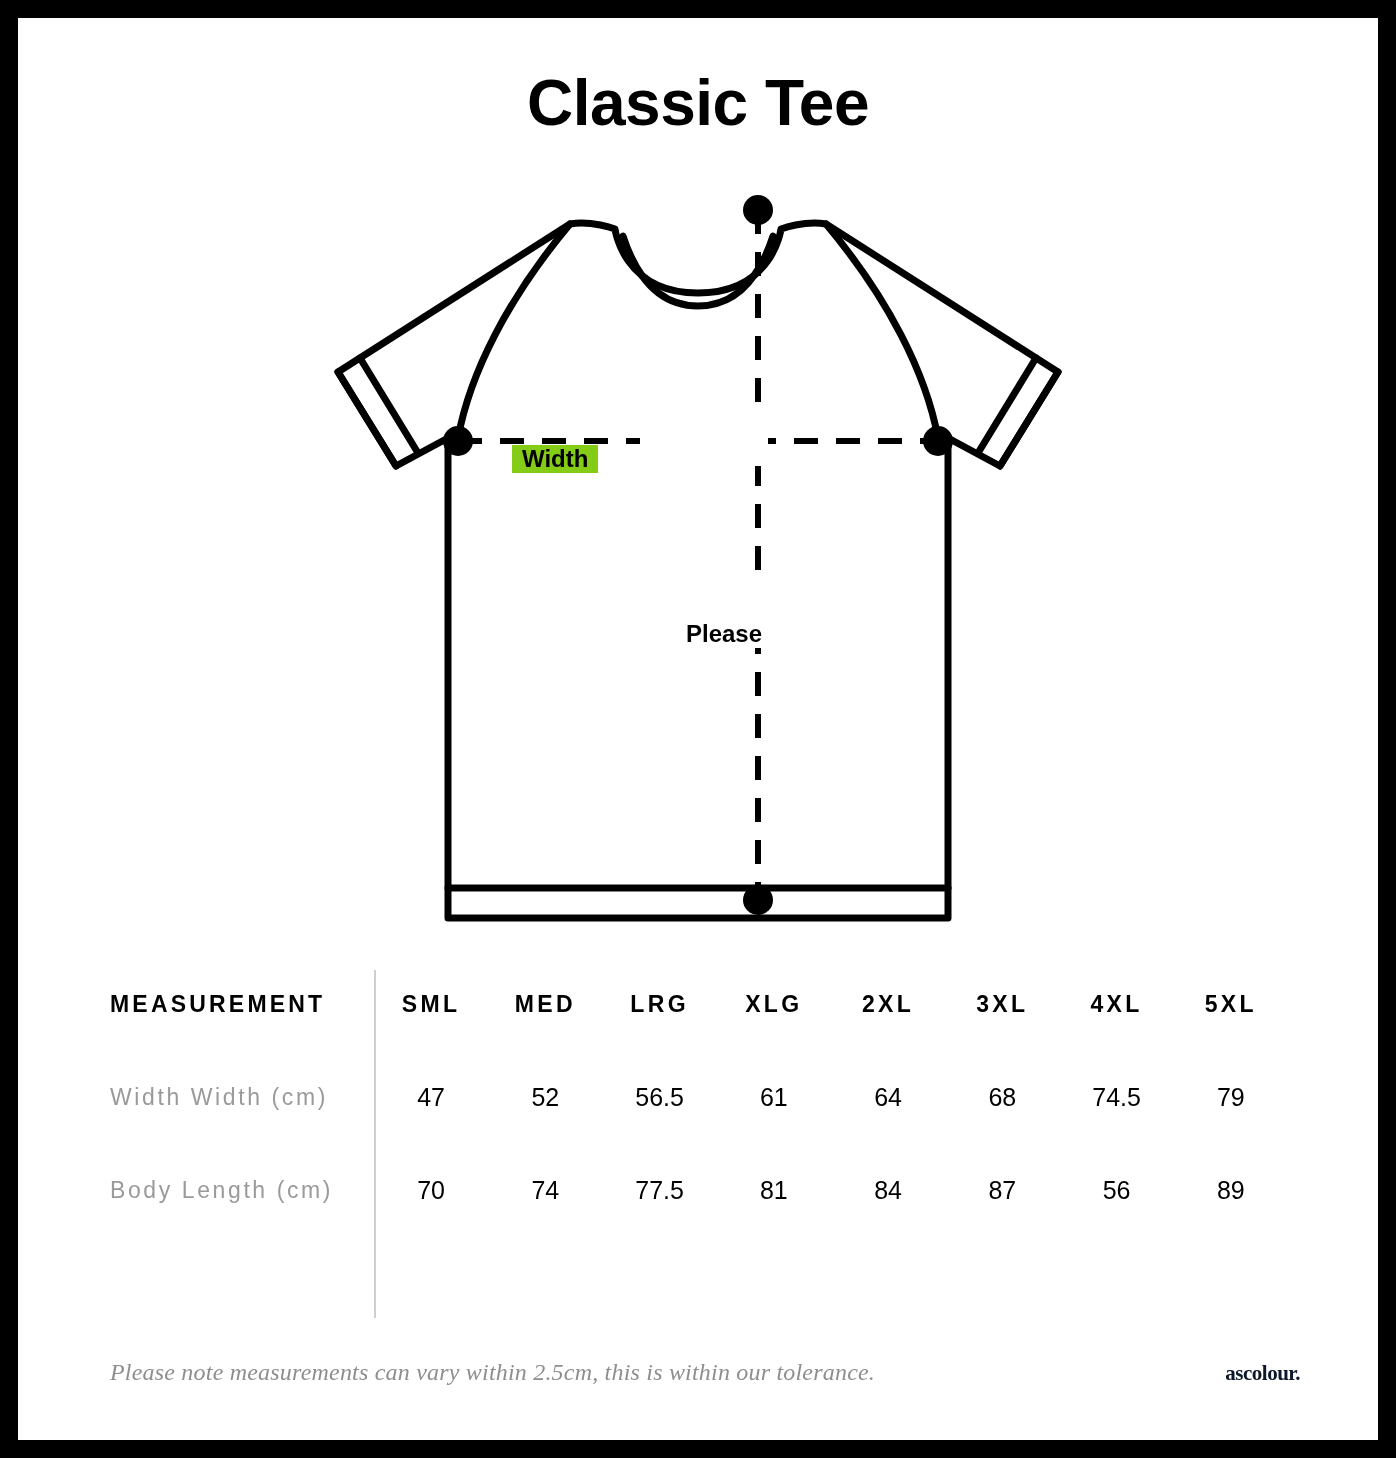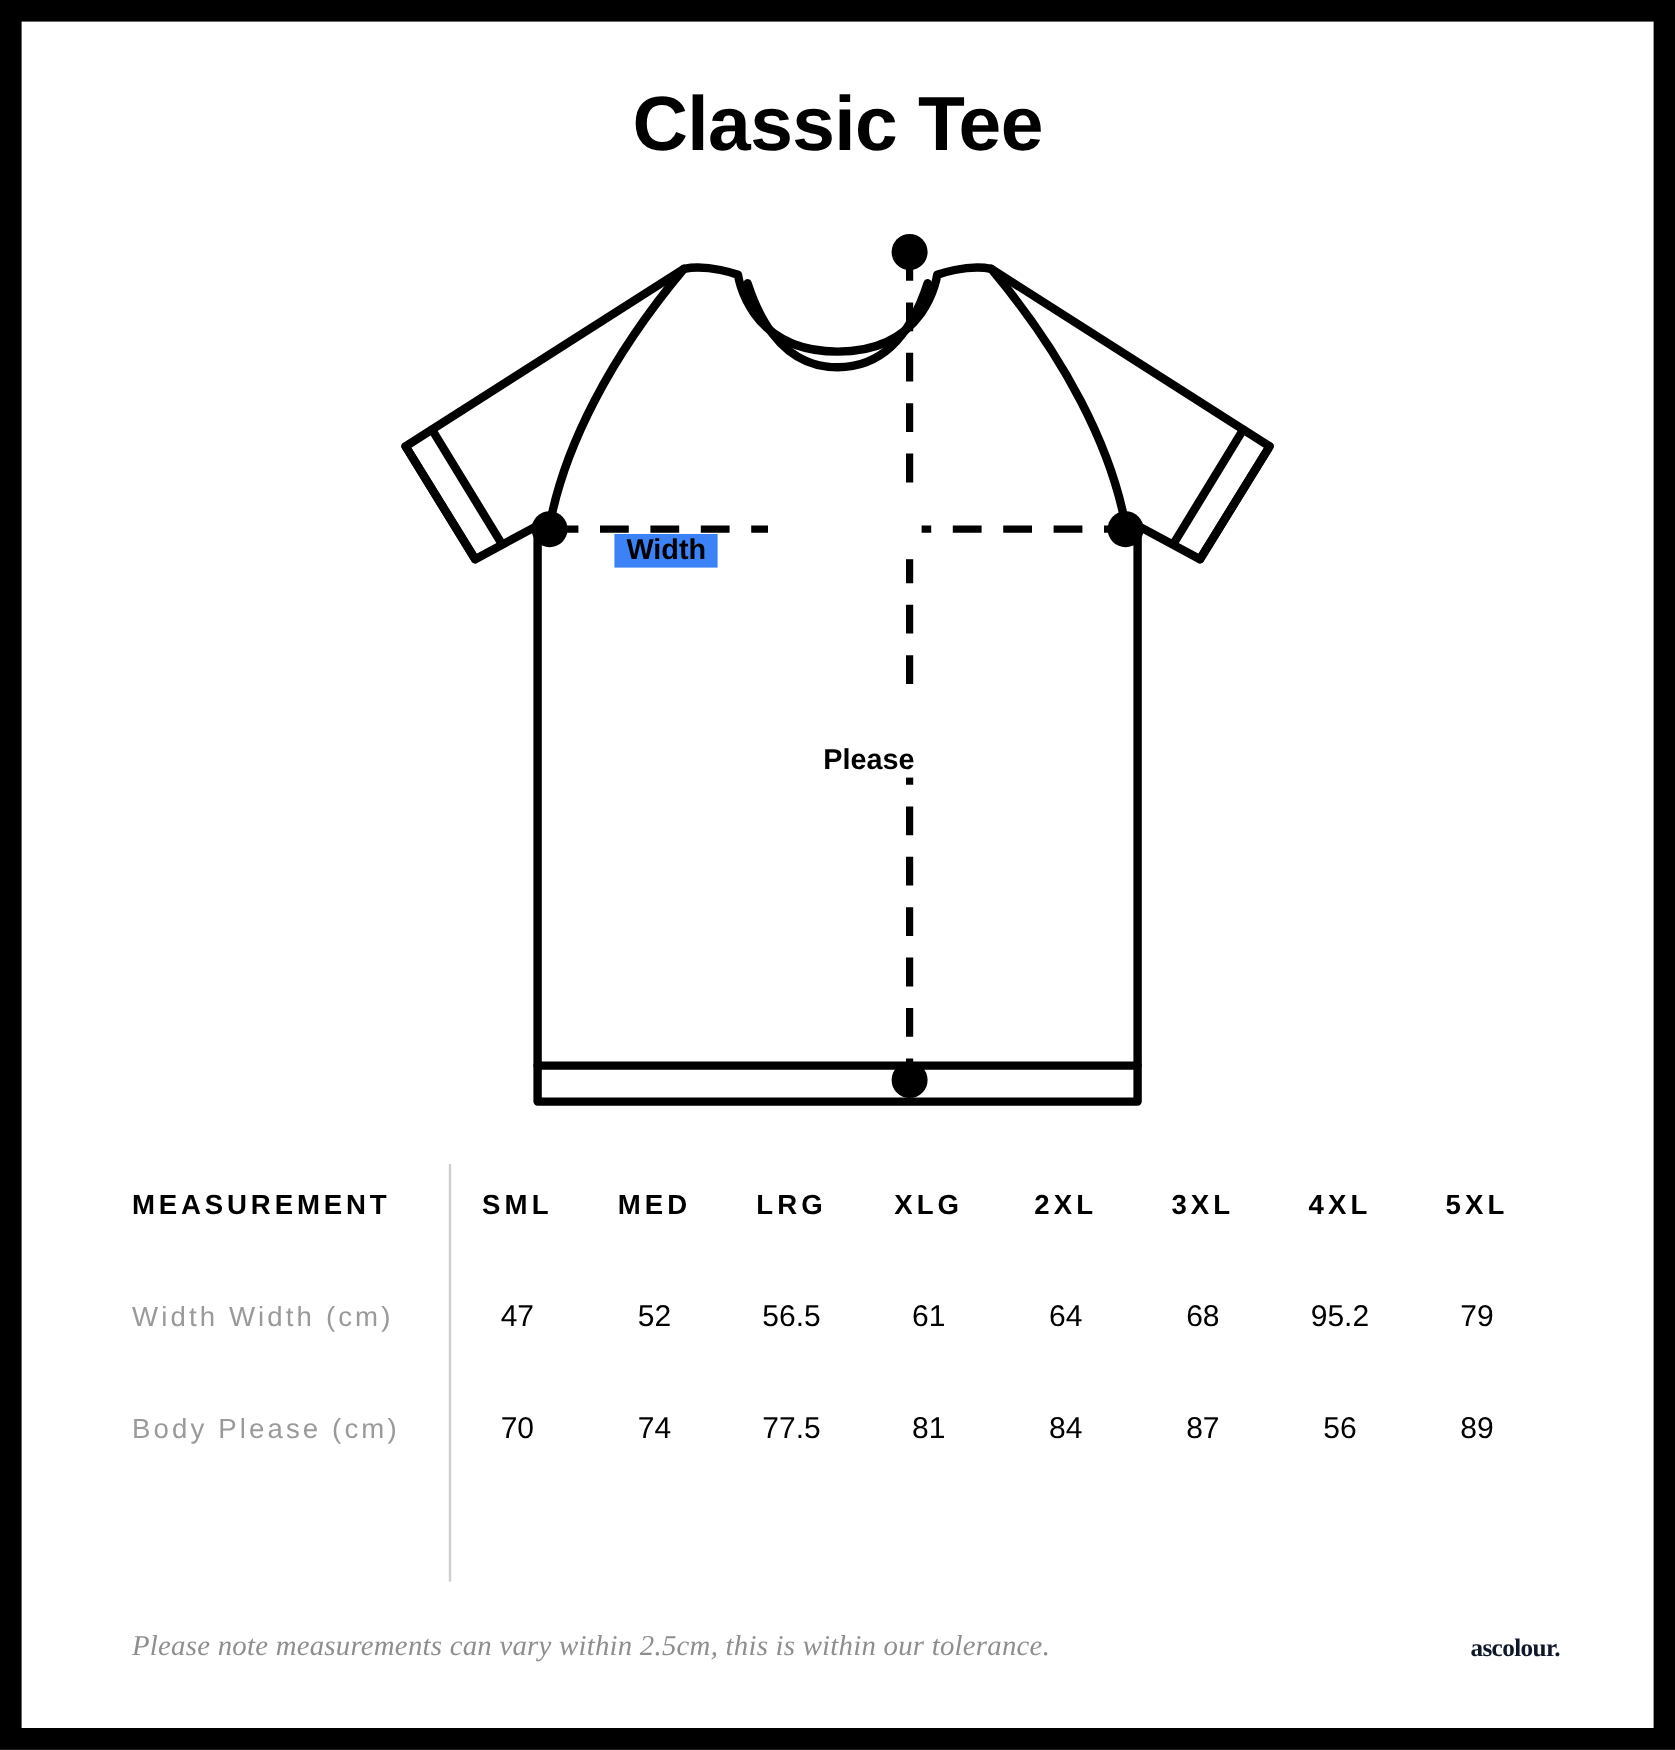--- a/index.html
+++ b/index.html
@@ -188,21 +188,21 @@
           <circle cx="440" cy="22" r="15" fill="#000000"></circle>
           <circle cx="440" cy="712" r="15" fill="#000000"></circle>
         </g>
 
         <rect x="322" y="228" width="128" height="50" fill="#ffffff"></rect>
         <rect x="400" y="390" width="170" height="54" fill="#ffffff"></rect>
       </svg>
 
       <div style="position:absolute; left:0; top:0; width:100%; height:100%; pointer-events:none;">
         <div style="position:absolute; left:50%; top:257px; transform:translateX(-186px);
-                    font-size:24px; font-weight:bold; color:#000; background:#3b82f6; padding:0 10px;">Width</div>
+                    font-size:24px; font-weight:bold; color:#000; background:#84cc16; padding:0 10px;">Width</div>
         <div style="position:absolute; left:50%; top:432px; transform:translateX(-22px);
                     font-size:24px; font-weight:bold; color:#000; background:#fff; padding:0 10px;">Please</div>
       </div>
     </div>
 
     <div class="table-wrap">
       <div class="vline"></div>
       <table class="sizes">
         <thead>
           <tr>
@@ -219,25 +219,25 @@
         </thead>
         <tbody>
           <tr>
             <td class="measurement-label">Width Width (cm)</td>
             <td class="size-val">47</td>
             <td class="size-val">52</td>
             <td class="size-val">56.5</td>
             <td class="size-val">61</td>
             <td class="size-val">64</td>
             <td class="size-val">68</td>
-            <td class="size-val">95.2</td>
+            <td class="size-val">74.5</td>
             <td class="size-val">79</td>
           </tr>
           <tr>
-            <td class="measurement-label">Body Please (cm)</td>
+            <td class="measurement-label">Body Length (cm)</td>
             <td class="size-val">70</td>
             <td class="size-val">74</td>
             <td class="size-val">77.5</td>
             <td class="size-val">81</td>
             <td class="size-val">84</td>
             <td class="size-val">87</td>
             <td class="size-val">56</td>
             <td class="size-val">89</td>
           </tr>
         </tbody>

